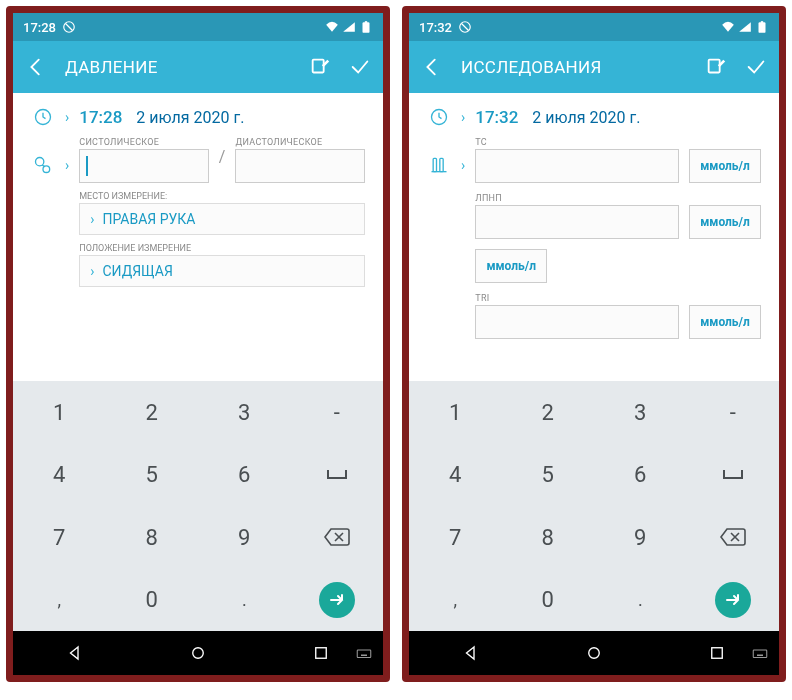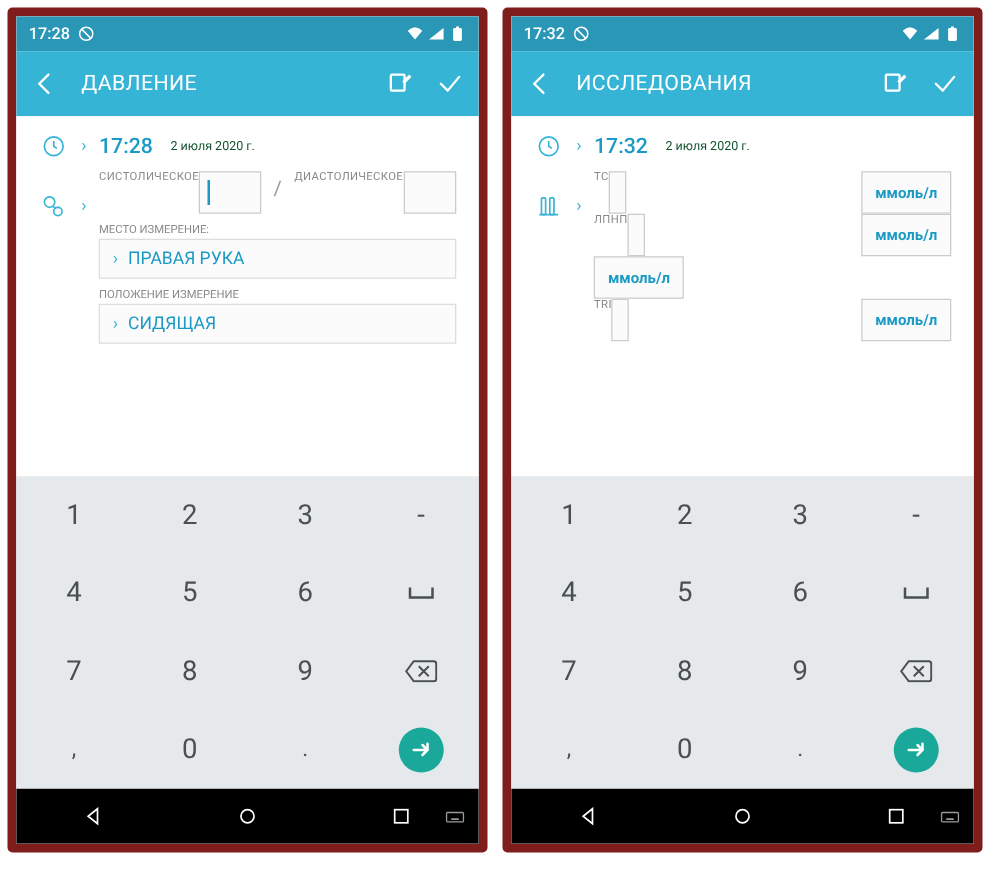--- a/index.html
+++ b/index.html
@@ -9,32 +9,32 @@
   .statusbar .right { display: flex; align-items: center; gap: 3px; }
   .sb-icon { width: 14px; height: 14px; }
   .appbar { height: 52px; background: #35b4d6; color: #fff; display: flex; align-items: center; padding: 0 12px; gap: 18px; }
   .appbar .title { font-size: 17px; font-weight: 400; letter-spacing: 0.3px; flex: 1; }
   .appbar-icon { width: 22px; height: 22px; stroke: #fff; fill: none; stroke-width: 2; }
   .content { flex: 1; background: #fff; padding: 14px 18px 10px 18px; overflow: hidden; }
   .row { display: flex; align-items: center; gap: 10px; margin-bottom: 10px; }
   .row-ico { width: 24px; display: flex; justify-content: center; color: #35b4d6; }
   .chev { color: #35b4d6; font-size: 14px; }
   .time-txt { color: #1a9ac4; font-size: 17px; font-weight: 500; }
-  .date-txt { color: #14532d; font-size: 10px; margin-left: 4px; }
+  .date-txt { color: #0369a1; font-size: 16px; margin-left: 4px; }
   .pair { display: flex; gap: 10px; align-items: flex-end; margin-bottom: 8px; }
-  .fld { display: flex; flex-direction: row; }
+  .fld { display: flex; flex-direction: column; }
   .fld label { font-size: 9px; color: #8a8a8a; text-transform: uppercase; margin-bottom: 2px; letter-spacing: 0.3px; }
   .inp { height: 34px; border: 1px solid #ccc; background: #fbfbfb; padding: 0 6px; font-size: 15px; color: #1a9ac4; display: flex; align-items: center; }
   .inp.active::after { content: ""; display: inline-block; width: 1.5px; height: 20px; background: #1a9ac4; animation: blink 1s step-start infinite; }
   @keyframes blink { 50% { opacity: 0; } }
   .slash { color: #999; align-self: center; margin-bottom: 8px; }
   .full { display: flex; flex-direction: column; margin-bottom: 8px; }
   .full .val { height: 32px; border: 1px solid #ddd; background: #fbfbfb; display: flex; align-items: center; padding: 0 10px; color: #1a9ac4; font-size: 14px; }
   .full .val .chev { margin-right: 8px; }
-  .unit-row { display: flex; gap: 10px; align-items: flex-end; margin-bottom: 0; }
+  .unit-row { display: flex; gap: 10px; align-items: flex-end; margin-bottom: 10px; }
   .unit-row .fld { flex: 1; }
   .unit-btn { height: 34px; padding: 12px 6px; border: 1px solid #ccc; background: #fbfbfb; color: #1a9ac4; font-size: 12px; font-weight: 700; display: flex; align-items: center; justify-content: center; min-width: 72px; }
   .keyboard { height: 250px; background: #e5e9ec; display: flex; flex-direction: column; }
   .krow { flex: 1; display: flex; }
   .key { flex: 1; display: flex; align-items: center; justify-content: center; font-size: 22px; color: #4a4f52; font-weight: 400; }
   .key.sym { font-size: 22px; }
   .key.small { font-size: 18px; }
   .enter-circ { width: 36px; height: 36px; border-radius: 50%; background: #1aa89a; display: flex; align-items: center; justify-content: center; }
   .navbar { height: 44px; background: #000; display: flex; align-items: center; justify-content: space-around; }
   .nav-ico { width: 18px; height: 18px; }

